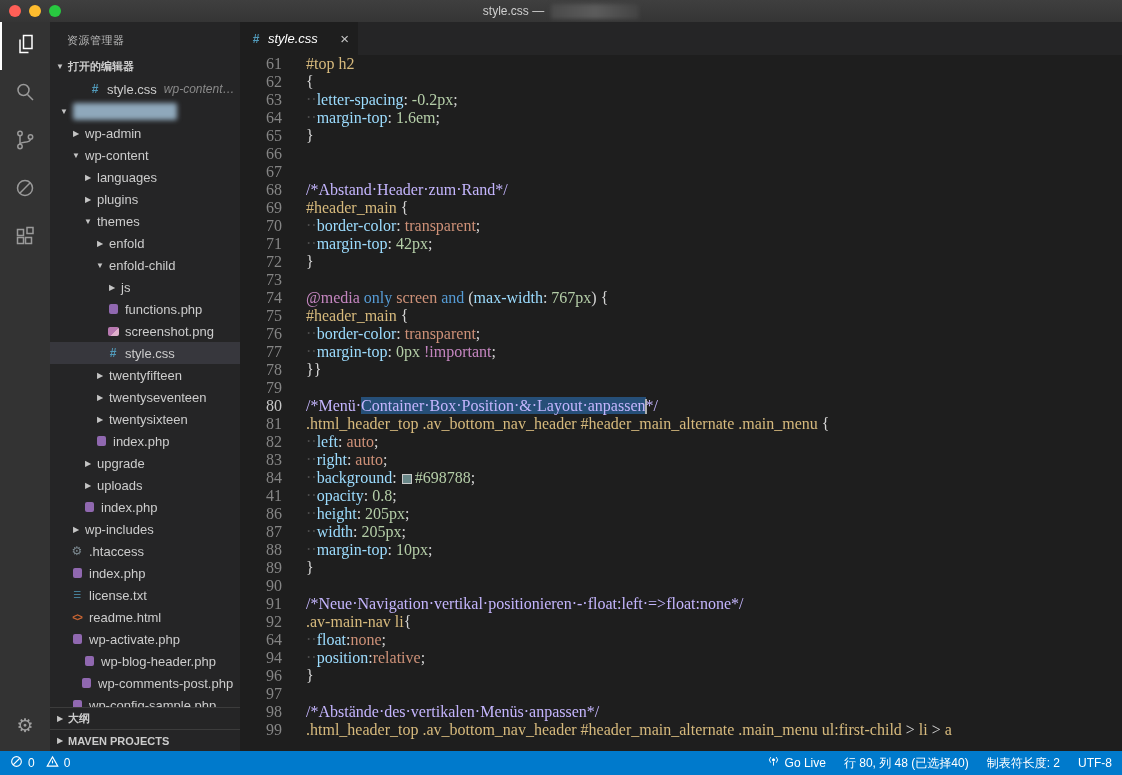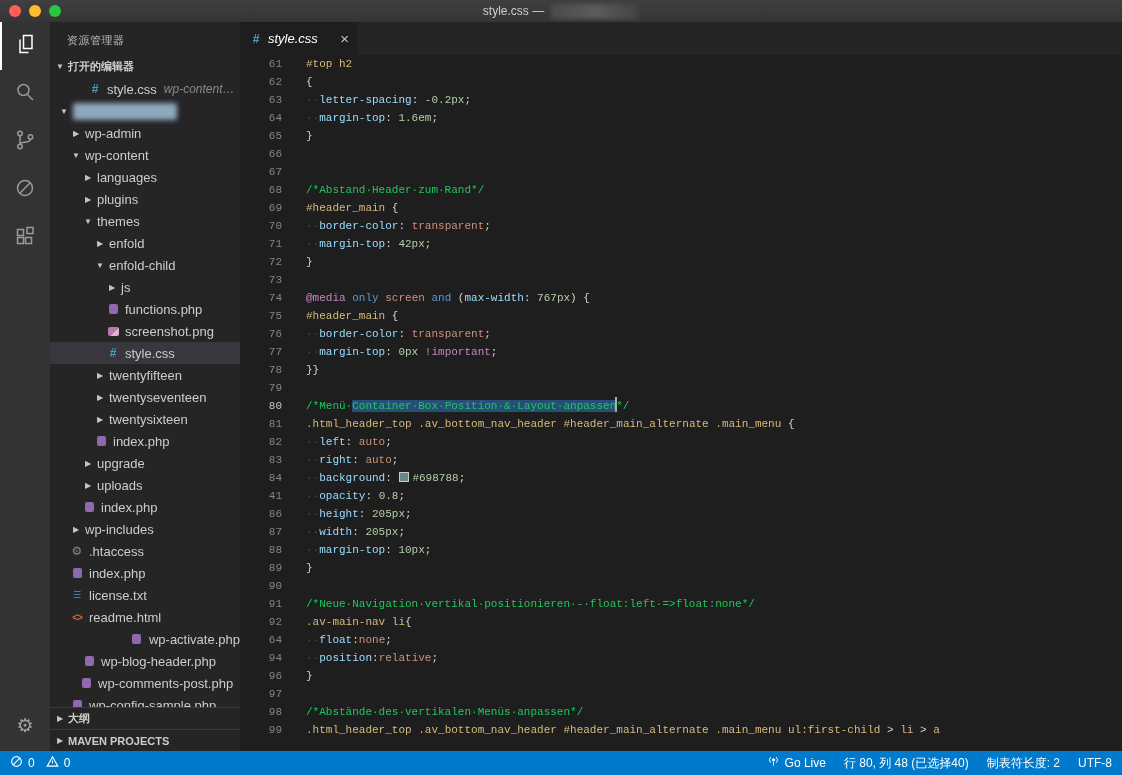--- a/index.html
+++ b/index.html
@@ -58,26 +58,26 @@
   
   .tabbar { position:absolute; left:240px; top:22px; right:0; height:33px; background:#252526; display:flex; }
   .tab { width:118px; height:33px; background:#1e1e1e; display:flex; align-items:center;
     padding:0 9px; cursor:pointer; }
   .tab-label { font-style:italic; color:#ffffff; font-size:13px; margin-right:auto; }
   .tab-close { color:#c5c5c5; font-size:15px; margin-left:6px; cursor:pointer; }
 
   
   .editor { position:absolute; left:240px; top:55px; right:0; bottom:24px; background:#1e1e1e; overflow:hidden; }
   .crow { display:flex; height:18px; line-height:18px;
-    font-family:Liberation Mono, monospace; font-size:11px; }
+    font-family:Liberation Serif, serif; font-size:16px; }
   .ln { width:42px; flex:none; text-align:right; color:#858585; }
   .ln.active { color:#c6c6c6; }
   .lc { margin-left:24px; white-space:pre; }
   .tw { color:#4d4d4d; }        
-  .tc { color:#22c55e; }        
+  .tc { color:#c4b5fd; }        
   .ts { color:#d7ba7d; }        
   .tp { color:#9cdcfe; }        
   .tv { color:#b5cea8; }        
   .tk { color:#ce9178; }        
   .tm { color:#c586c0; }        
   .tb { color:#569cd6; }        
   .td { color:#d4d4d4; }        
   .sel { background:#264f78; }
   .cursor { display:inline-block; width:2px; height:15px; background:#aeafad;
     vertical-align:text-bottom; margin:0 -1px; }
@@ -263,21 +263,21 @@
         <span>index.php</span>
       </div>
       <div class="trow" style="padding-left: 20px;">
         <span class="fi fi-text">☰</span>
         <span>license.txt</span>
       </div>
       <div class="trow" style="padding-left: 20px;">
         <span class="fi fi-html">&lt;&gt;</span>
         <span>readme.html</span>
       </div>
-      <div class="trow" style="padding-left: 34px; justify-content: flex-end;">
+      <div class="trow" style="padding-left: 20px;">
         <span class="fi fi-php"></span>
         <span>wp-activate.php</span>
       </div>
       <div class="trow" style="padding-left: 32px;">
         <span class="fi fi-php"></span>
         <span>wp-blog-header.php</span>
       </div>
       <div class="trow" style="padding-left: 29px;">
         <span class="fi fi-php"></span>
         <span>wp-comments-post.php</span>

